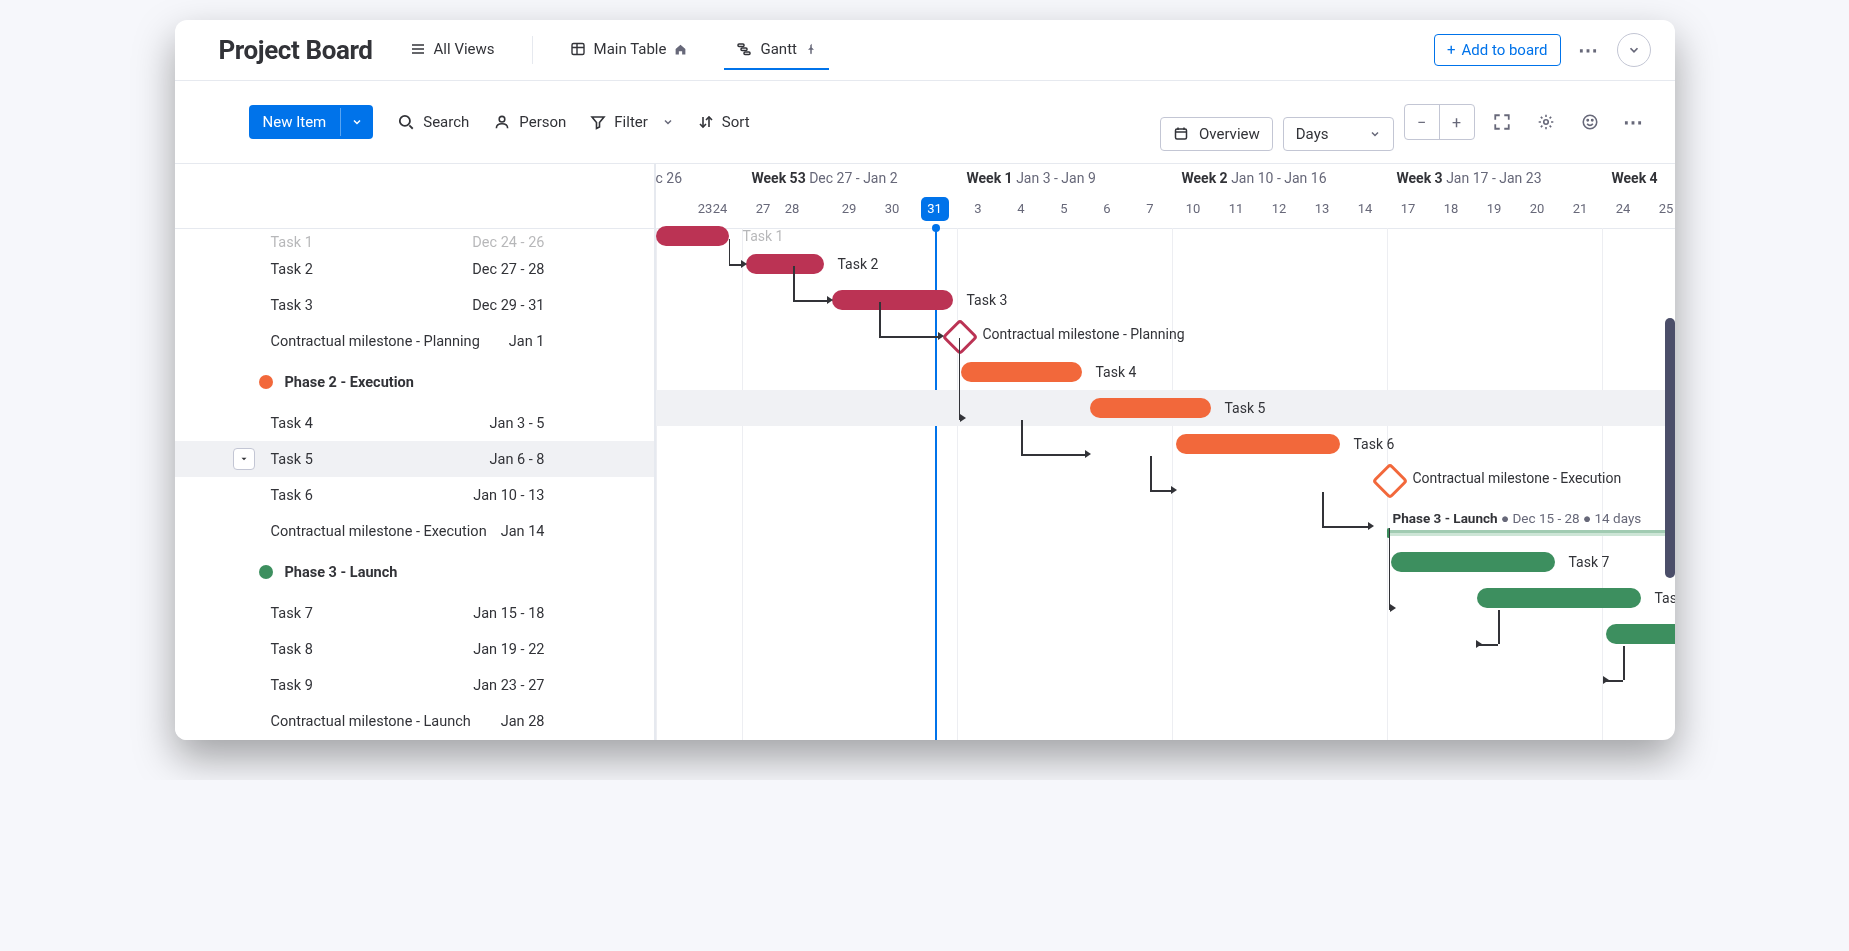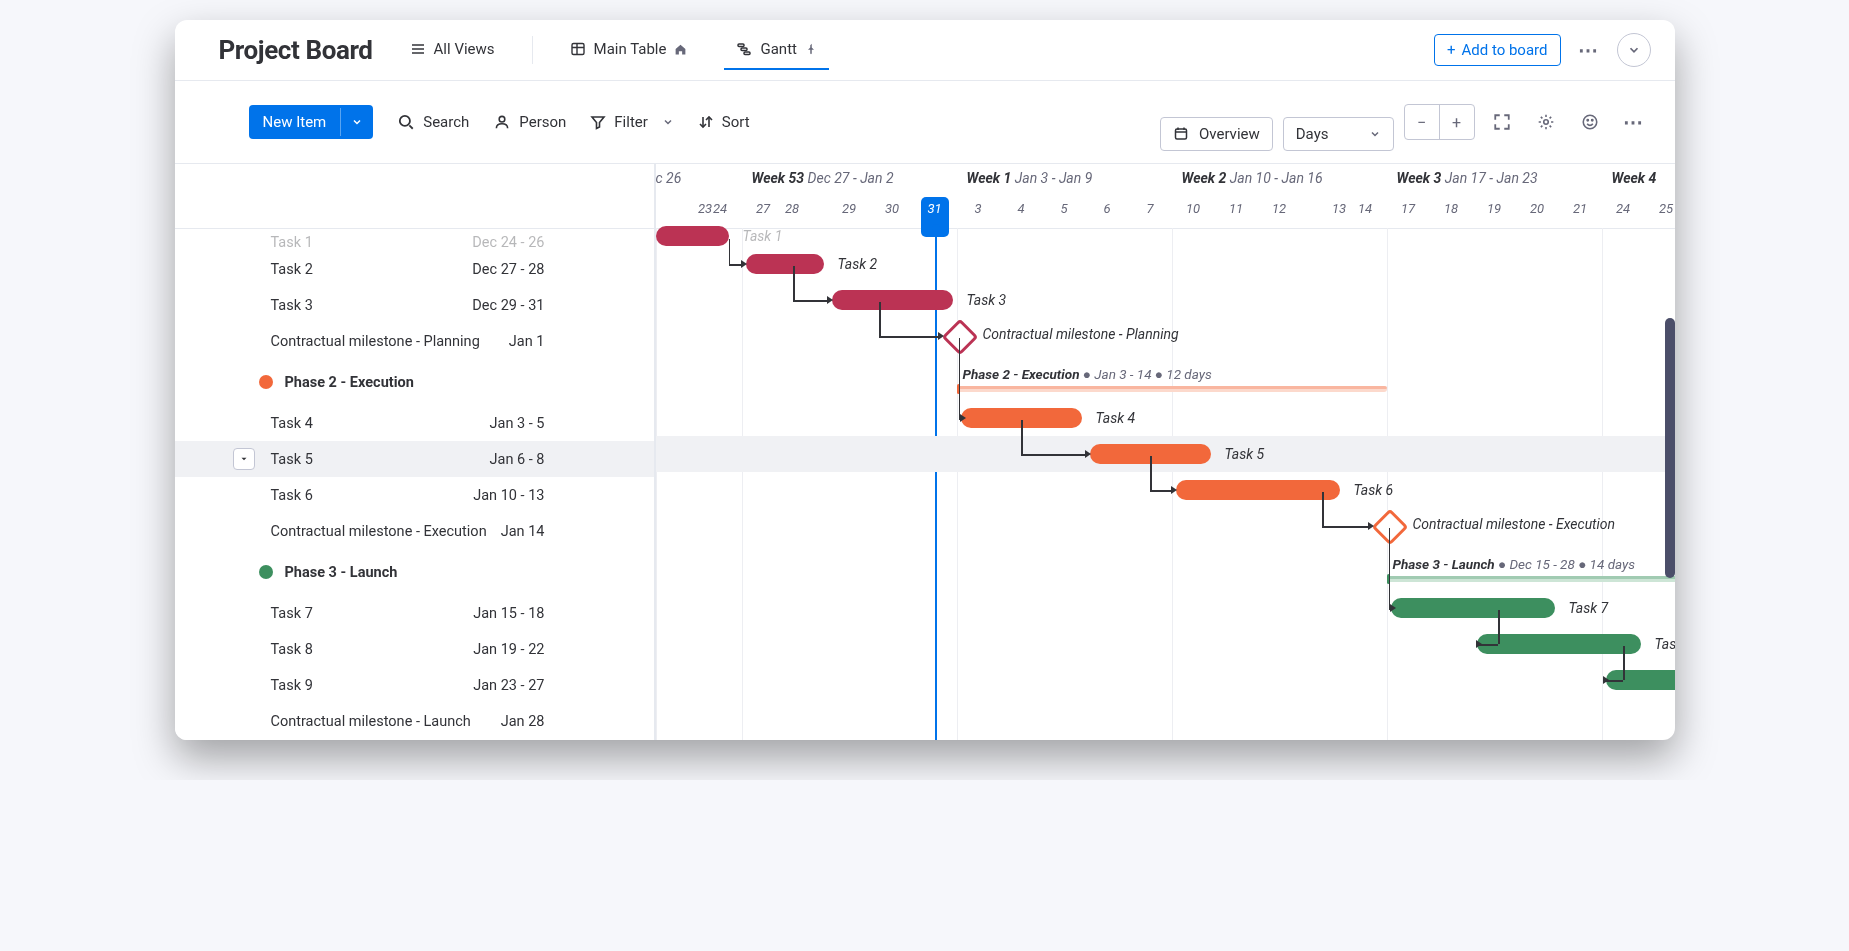--- a/index.html
+++ b/index.html
@@ -33,30 +33,30 @@
   .tool{display:flex;align-items:center;gap:8px;color:var(--text);font-size:15px;cursor:pointer;}
   .tbright{margin-left:auto;display:flex;align-items:center;gap:10px;}
   .select{border:1px solid #c3c6d4;border-radius:4px;padding:7px 12px;display:flex;align-items:center;gap:10px;font-size:15px;cursor:pointer;margin-top:24px;}
   .zoom{border:1px solid #c3c6d4;border-radius:4px;display:flex;}
   .zoom div{width:34px;height:34px;display:flex;align-items:center;justify-content:center;color:#676879;cursor:pointer;}
   .zoom div+div{border-left:1px solid #c3c6d4;}
   .tbicon{width:34px;height:34px;display:flex;align-items:center;justify-content:center;color:#676879;cursor:pointer;}
   
   .body{position:relative;height:calc(100% - 118px);overflow:hidden;}
   .leftpanel{position:absolute;left:0;top:0;bottom:0;width:480px;background:#fff;}
-  .rightpanel{position:absolute;left:480px;right:0;top:0;bottom:0;font-style:italic;}
+  .rightpanel{position:absolute;left:480px;right:0;top:0;bottom:0;}
   
   .th{height:64px;border-bottom:1px solid var(--border);}
   .weeks{position:relative;height:30px;}
   .week{position:absolute;top:6px;font-size:14px;white-space:nowrap;}
   .week b{font-weight:700;}
   .week span{color:var(--muted);font-weight:400;}
   .days{position:relative;height:34px;}
   .day{position:absolute;top:2px;width:var(--dayw);text-align:center;font-size:13px;color:var(--muted);line-height:26px;}
-  .day.today{background:var(--blue);color:#fff;border-radius:5px;width:28px;margin-left:7px;line-height:24px;height:40px;top:3px;}
+  .day.today{background:var(--blue);color:#fff;border-radius:5px;width:28px;margin-left:7px;line-height:24px;height:24px;top:3px;}
   
   .grid{position:absolute;left:0;right:0;top:64px;bottom:0;}
   .vlines{position:absolute;inset:0;pointer-events:none;}
   .vl{position:absolute;top:0;bottom:0;width:1px;background:#edeef2;}
   .todayline{position:absolute;top:0;bottom:0;width:2px;background:var(--blue);}
   .todaydot{position:absolute;top:-4px;left:-3px;width:8px;height:8px;border-radius:50%;background:var(--blue);}
   
   .rows{position:relative;}
   .row{height:var(--row-h);position:relative;}
   .row.hover{background:#f0f1f4;}
@@ -364,21 +364,21 @@
               <div class="day" style="left: 215px;">30</div>
               <div class="day today" style="left: 258px;">31</div>
               <div class="day" style="left: 301px;">3</div>
               <div class="day" style="left: 344px;">4</div>
               <div class="day" style="left: 387px;">5</div>
               <div class="day" style="left: 430px;">6</div>
               <div class="day" style="left: 473px;">7</div>
               <div class="day" style="left: 516px;">10</div>
               <div class="day" style="left: 559px;">11</div>
               <div class="day" style="left: 602px;">12</div>
-              <div class="day" style="left: 662px;">13</div>
+              <div class="day" style="left: 645px;">13</div>
               <div class="day" style="left: 688px;">14</div>
               <div class="day" style="left: 731px;">17</div>
               <div class="day" style="left: 774px;">18</div>
               <div class="day" style="left: 817px;">19</div>
               <div class="day" style="left: 860px;">20</div>
               <div class="day" style="left: 903px;">21</div>
               <div class="day" style="left: 946px;">24</div>
               <div class="day" style="left: 989px;">25</div>
             </div>
     </div>
@@ -409,27 +409,20 @@
               </div>
               <div class="row" style="height: 36px;">
                 <div class="bar" style="background: rgb(187, 51, 84); left: 176px; width: 121px;">
                   <div class="barlabel">Task 3</div>
                 </div>
               </div>
               <div class="row" style="height: 36px;">
                 <div class="milestone" style="border-color: rgb(187, 51, 84); left: 291px;"></div>
                 <div class="milelabel" style="left: 327px;">Contractual milestone - Planning</div>
               </div>
-              <div class="row" style="height: 46px;">
-                <div class="phase" style="background: rgb(252, 217, 204); left: 301px; width: 430px; top: 32px;">
-                  <div style="position: absolute; left: 0px; top: -2px; width: 3px; height: 10px; background: rgb(242, 104, 59); border-radius: 2px;"></div>
-                  <div style="position: absolute; left: 0px; right: 0px; top: 0px; height: 3px; background: rgb(242, 104, 59); border-radius: 2px; opacity: 0.3;"></div>
-                </div>
-                <div class="phaselabel" style="left: 307px; top: 12px;"><b>Phase 2 - Execution</b> <span>● Jan 3 - 14 ● 12 days</span></div>
-              </div>
               <div class="row" style="height: 36px;">
                 <div class="bar" style="background: rgb(242, 104, 59); left: 305px; width: 121px;">
                   <div class="barlabel">Task 4</div>
                 </div>
               </div>
               <div class="row hover" style="height: 36px;">
                 <div class="bar" style="background: rgb(242, 104, 59); left: 434px; width: 121px;">
                   <div class="barlabel">Task 5</div>
                 </div>
               </div>

